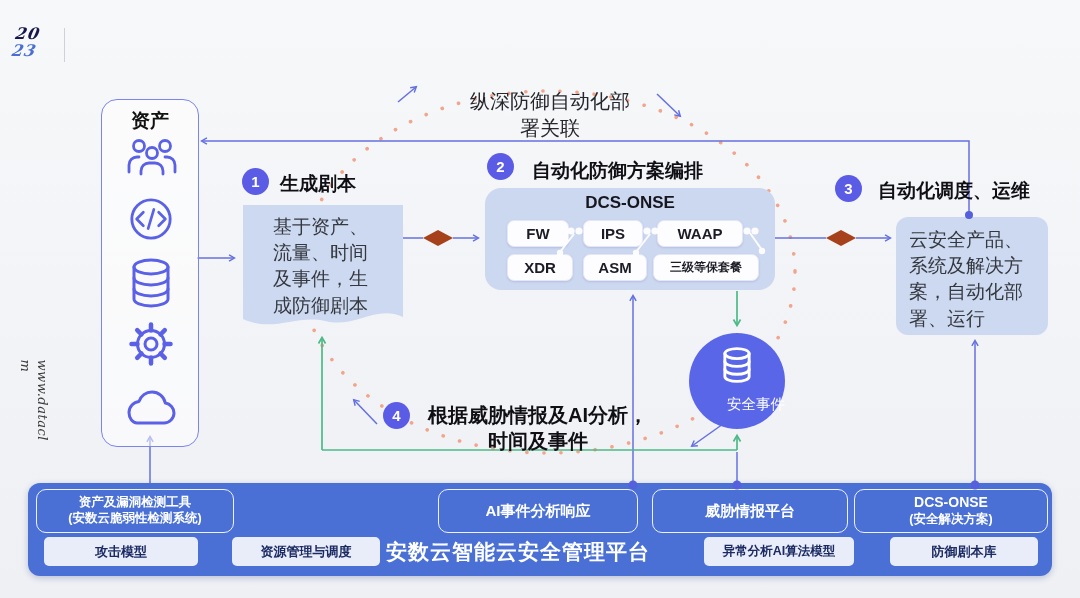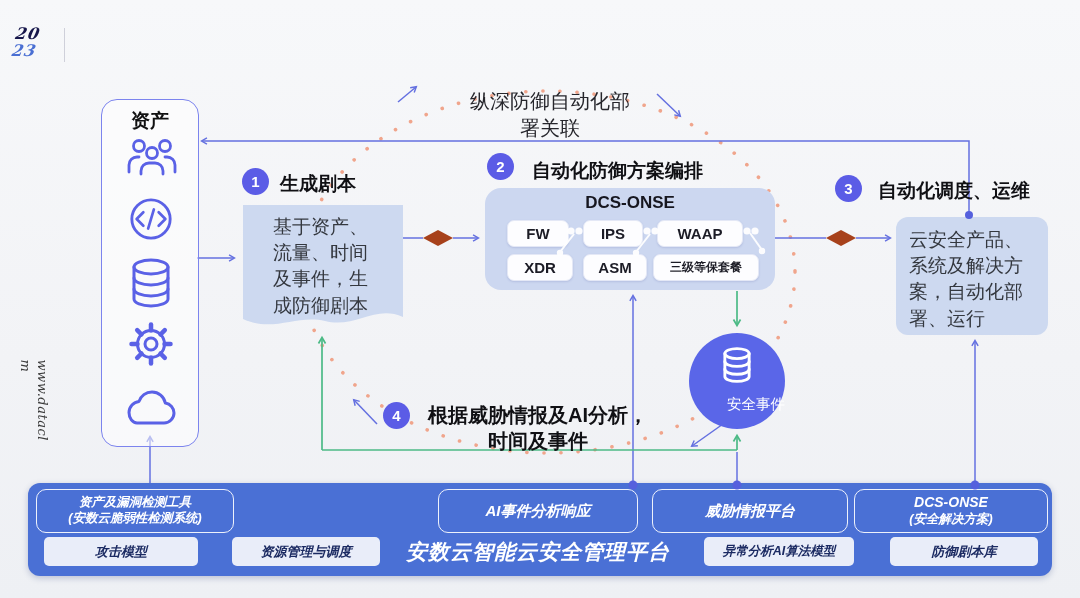--- a/index.html
+++ b/index.html
@@ -34,30 +34,30 @@
         font-size:15px;box-shadow:0 1px 2px rgba(80,90,160,.18);}
   .pill.small{font-size:12px;}
   
   .loop-label{font-size:20px;color:#26262c;text-align:center;line-height:1.35;}
   
   .step4-text{font-size:20px;font-weight:bold;color:#101014;text-align:center;line-height:1.32;}
   
   .event{width:96px;height:96px;border-radius:50%;background:#5a66e8;}
   .event-label{color:#fff;font-size:14.5px;text-align:right;width:100%;}
   
-  .platform{background:#4a70d5;border-radius:12px;box-shadow:0 2px 6px rgba(30,50,120,.25);font-style:italic;}
+  .platform{background:#4a70d5;border-radius:12px;box-shadow:0 2px 6px rgba(30,50,120,.25);}
   .pcell{border:1.2px solid rgba(255,255,255,.9);border-radius:10px;color:#fff;
          display:flex;flex-direction:column;align-items:center;justify-content:center;line-height:1.25;}
   .pcell .one{font-size:15px;font-weight:600;}
   .pcell .two-a{font-size:12.5px;font-weight:600;}
   .pcell .two-b{font-size:12.5px;font-weight:600;}
   .pcell .hd{font-size:14px;font-weight:bold;}
   .pmod{background:#e9edf9;border-radius:5px;color:#1b2a62;font-size:13px;font-weight:600;
         display:flex;align-items:center;justify-content:center;}
-  .ptitle{color:#fff;font-size:21px;font-weight:bold;letter-spacing:1px;text-align:center;}
+  .ptitle{color:#fff;font-size:21px;font-weight:bold;letter-spacing:1px;}
   
   .watermark{font-family:"DejaVu Serif",serif;font-style:italic;font-size:13px;color:#3c3c3c;
              letter-spacing:.5px;line-height:1.3;transform:rotate(90deg);white-space:nowrap;}
 </style>
 </head>
 <body>
 
 <div class="stage">
 
   <svg class="abs" style="left:0;top:0;z-index:1" width="1080" height="598">

